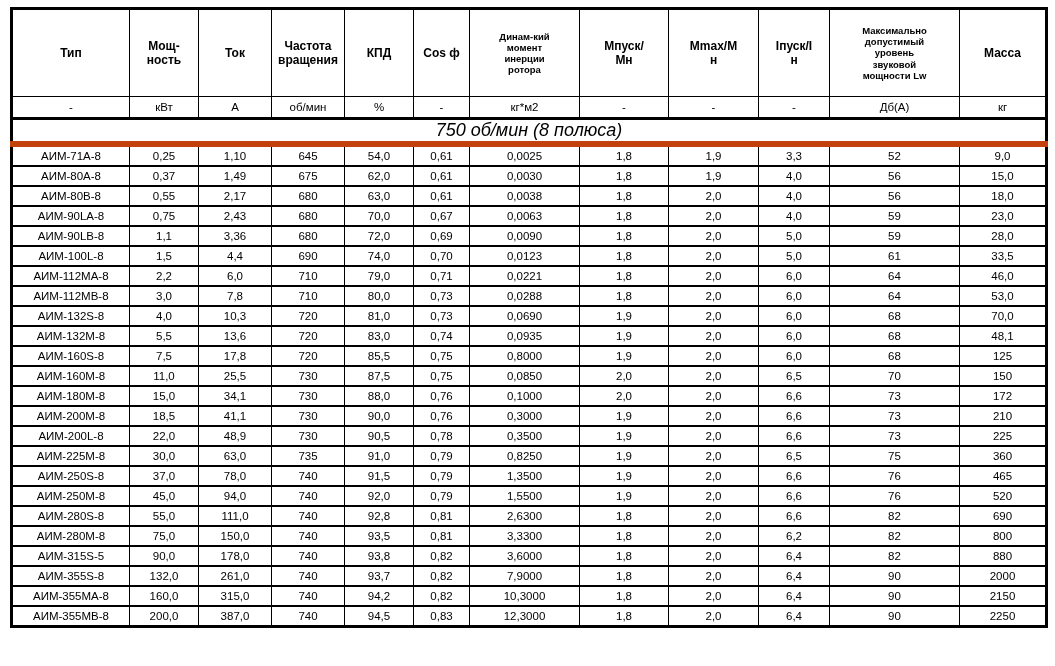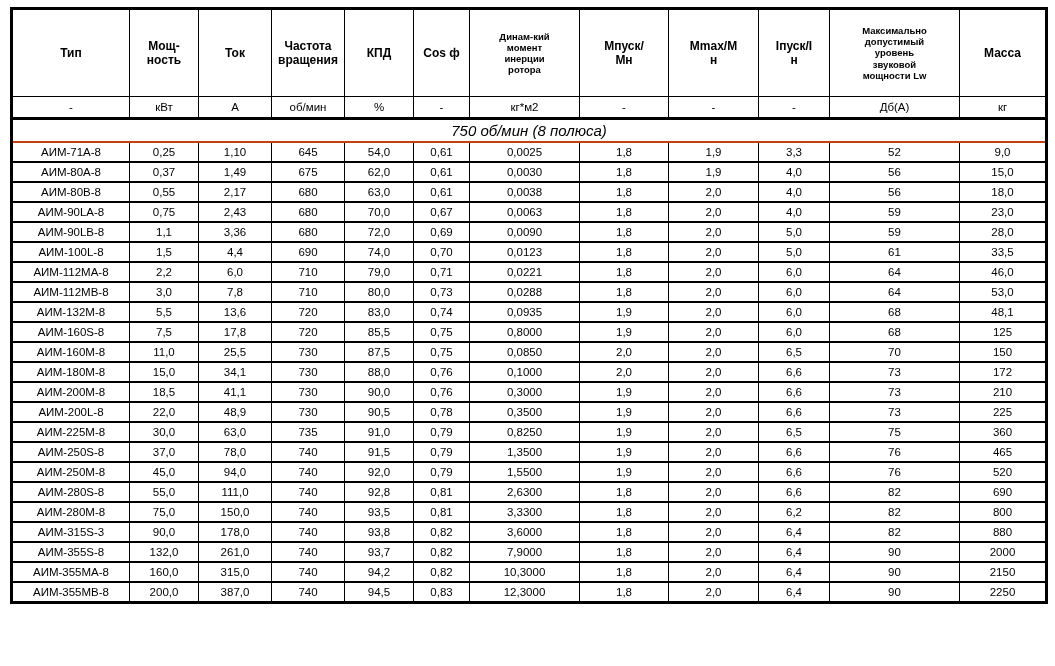--- a/index.html
+++ b/index.html
@@ -48,23 +48,23 @@
   }
   
   tr.units-row td {
     height: 20px;
     font-size: 11.5px;
     border-bottom: 3px solid #000;
   }
   
   tr.section-row td {
     height: 21px;
-    font-size: 15px;
+    font-size: 18px;
     font-style: italic;
-    border-bottom: 2px solid #c2410c;
+    border-bottom: 6px solid #c2410c;
   }
   
   tr.data-row td {
     height: 18px;
     font-size: 11.5px;
     line-height: 18px;
     border-top: 2px solid #000;
     white-space: nowrap;
   }
 </style>
@@ -239,20 +239,34 @@
           <td>80,0</td>
           <td>0,73</td>
           <td>0,0288</td>
           <td>1,8</td>
           <td>2,0</td>
           <td>6,0</td>
           <td>64</td>
           <td>53,0</td>
         </tr>
         <tr class="data-row">
+          <td>АИМ-132S-8</td>
+          <td>4,0</td>
+          <td>10,3</td>
+          <td>720</td>
+          <td>81,0</td>
+          <td>0,73</td>
+          <td>0,0690</td>
+          <td>1,9</td>
+          <td>2,0</td>
+          <td>6,0</td>
+          <td>68</td>
+          <td>70,0</td>
+        </tr>
+        <tr class="data-row">
           <td>АИМ-132М-8</td>
           <td>5,5</td>
           <td>13,6</td>
           <td>720</td>
           <td>83,0</td>
           <td>0,74</td>
           <td>0,0935</td>
           <td>1,9</td>
           <td>2,0</td>
           <td>6,0</td>
@@ -393,21 +407,21 @@
           <td>93,5</td>
           <td>0,81</td>
           <td>3,3300</td>
           <td>1,8</td>
           <td>2,0</td>
           <td>6,2</td>
           <td>82</td>
           <td>800</td>
         </tr>
         <tr class="data-row">
-          <td>АИМ-315S-3</td>
+          <td>АИМ-315S-5</td>
           <td>90,0</td>
           <td>178,0</td>
           <td>740</td>
           <td>93,8</td>
           <td>0,82</td>
           <td>3,6000</td>
           <td>1,8</td>
           <td>2,0</td>
           <td>6,4</td>
           <td>82</td>

